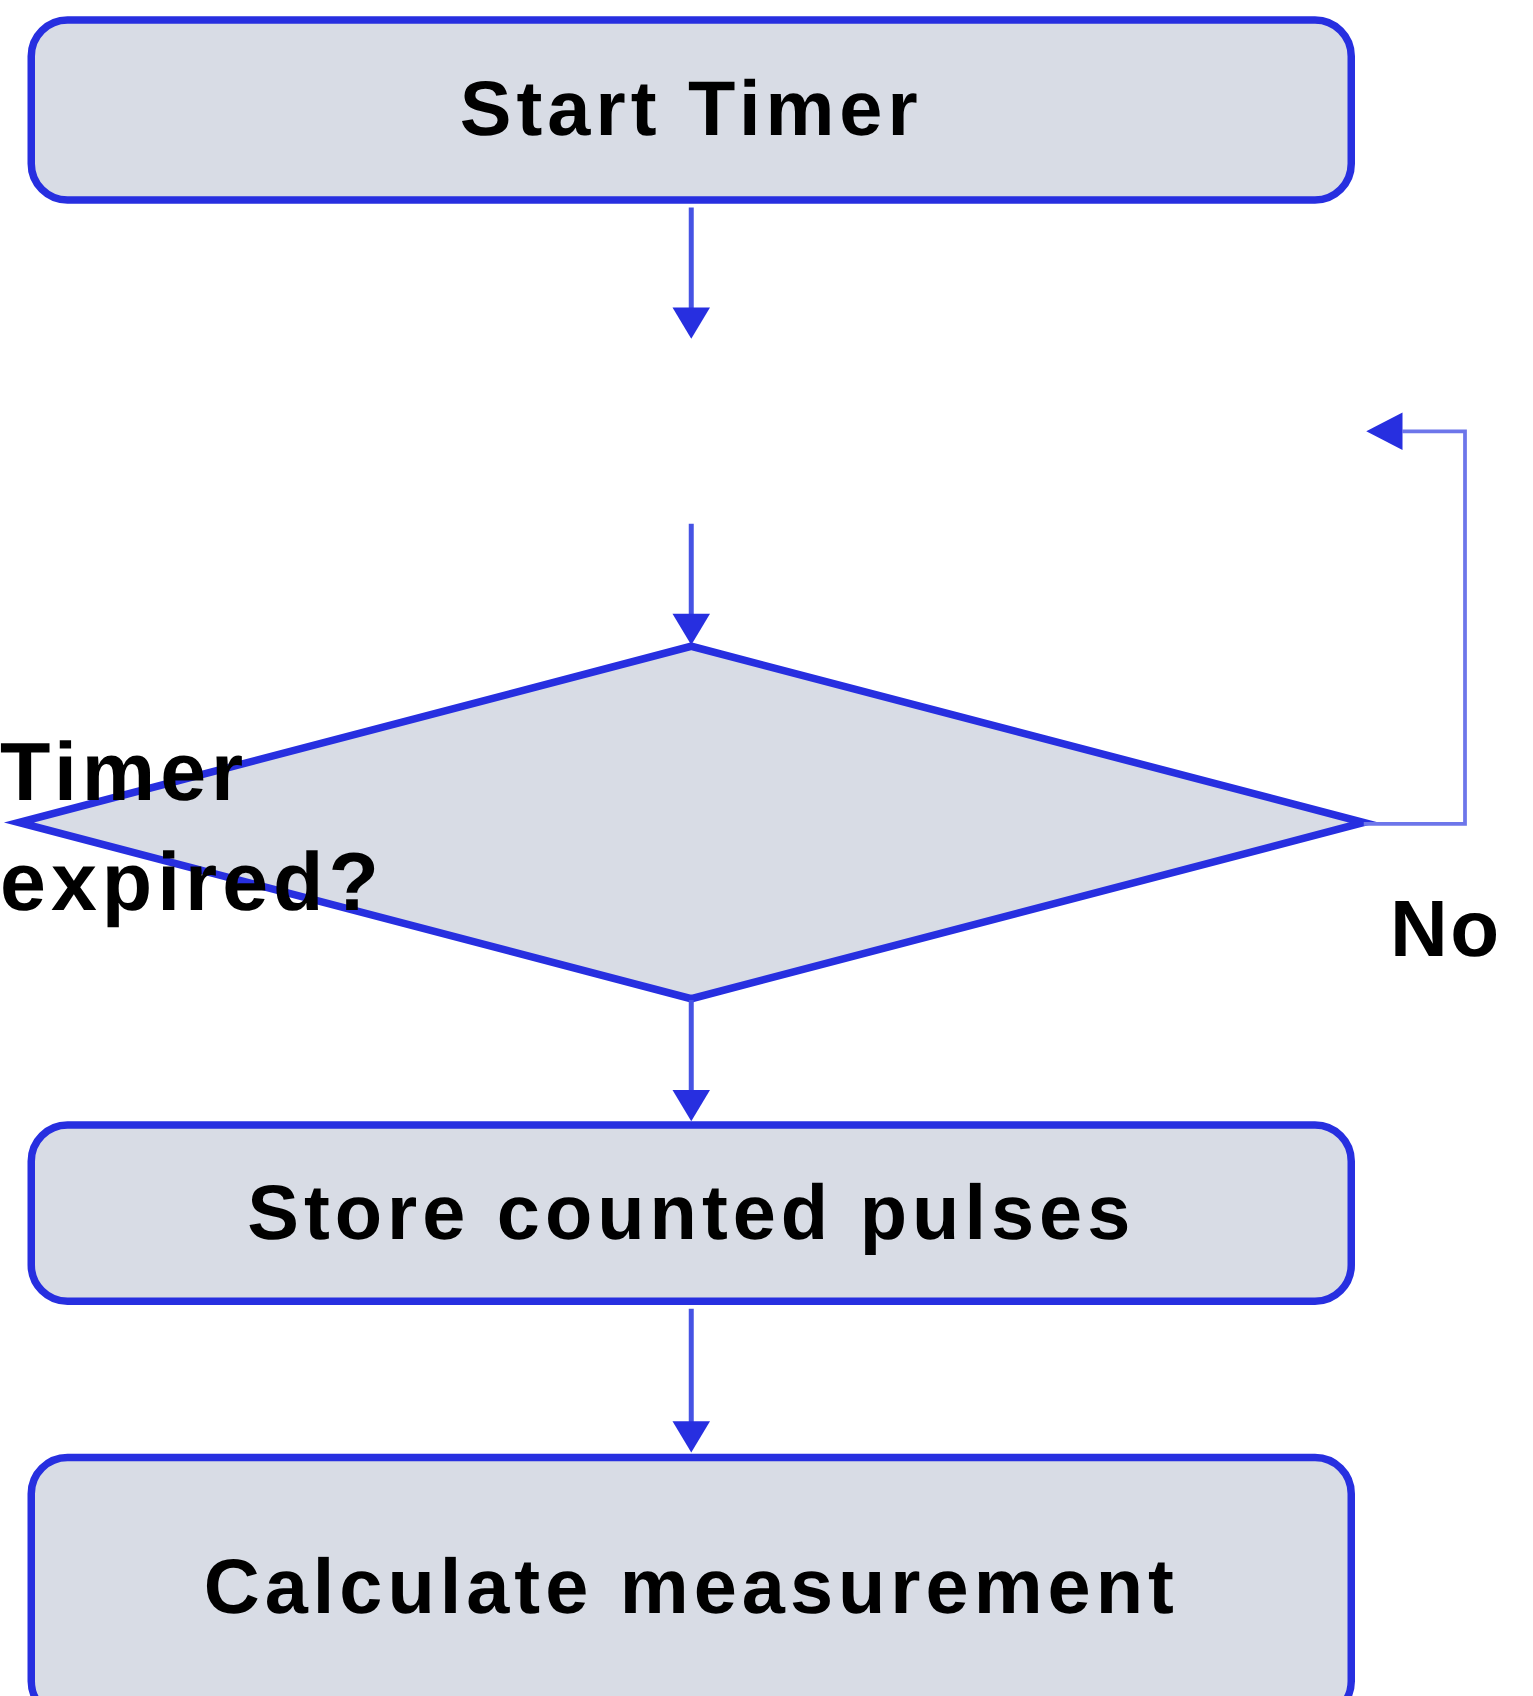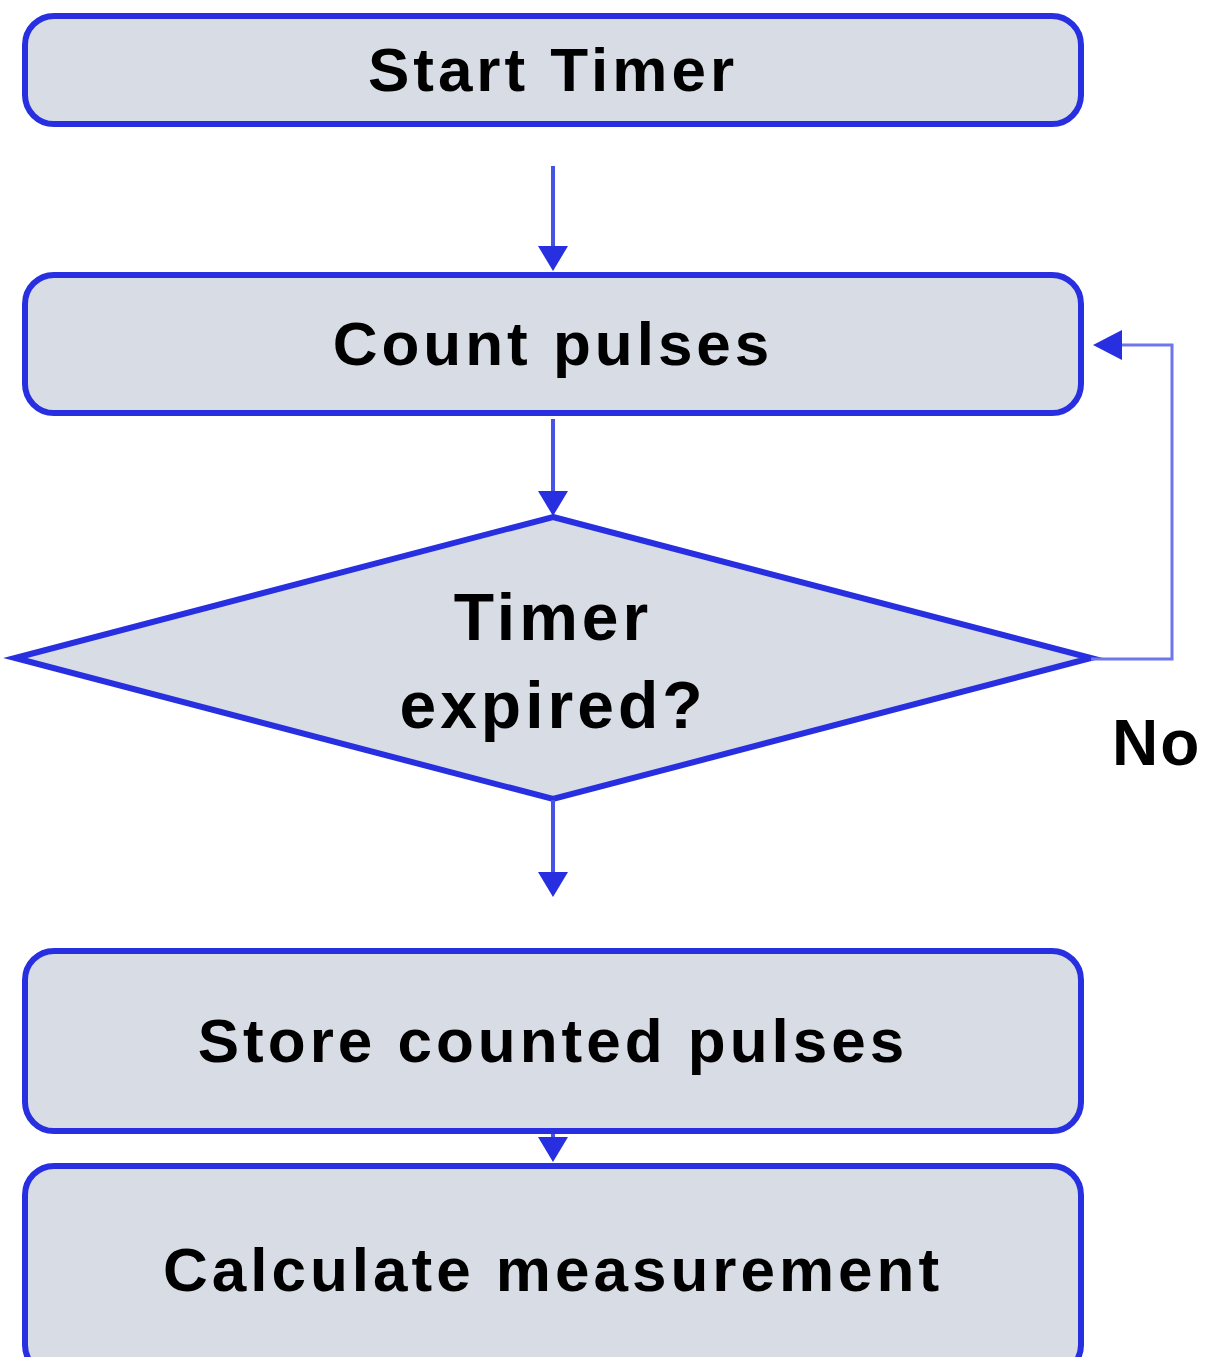--- a/index.html
+++ b/index.html
@@ -30,31 +30,31 @@
     flex-direction: column;
     align-items: center;
     justify-content: center;
     text-align: center;
     font-size: 62px;
     font-weight: 600;
     letter-spacing: 4px;
     line-height: 86px;
     z-index: 2;
   }
-  #node-start { top: 13px;   height: 114px; }
+  #node-start { top: 13px;   height: 150px; }
   #node-count { top: 272px;  height: 144px; }
-  #node-store { top: 948px;  height: 186px; }
+  #node-store { top: 897px;  height: 147px; }
   #node-calc  { top: 1163px; height: 214px; }
 
   .diamond-label {
     position: absolute;
     left: 0;
     top: 573px;
     width: 1106px;
-    text-align: center;
+    text-align: left;
     font-size: 66px;
     font-weight: 600;
     letter-spacing: 4px;
     line-height: 88px;
     z-index: 2;
   }
   .diamond-label span { display: block; }
 
   .edge-label {
     position: absolute;
@@ -89,23 +89,20 @@
     <polygon points="538,1137 568,1137 553,1162" fill="#272fe0"></polygon>
 
     <polyline points="1091,659 1172,659 1172,345 1122,345" fill="none" stroke="#6d76ea" stroke-width="3"></polyline>
     <polygon points="1122,330 1122,360 1093,345" fill="#272fe0"></polygon>
   </svg>
 
   <div class="node" id="node-start">
     <span>Start Timer</span>
   </div>
 
-  <div class="node" id="node-count">
-    <span>Count pulses</span>
-  </div>
 
   <div class="diamond-label">
     <span>Timer</span>
     <span>expired?</span>
   </div>
 
 
   <div class="edge-label" id="label-no">No</div>
 
   <div class="node" id="node-store">

